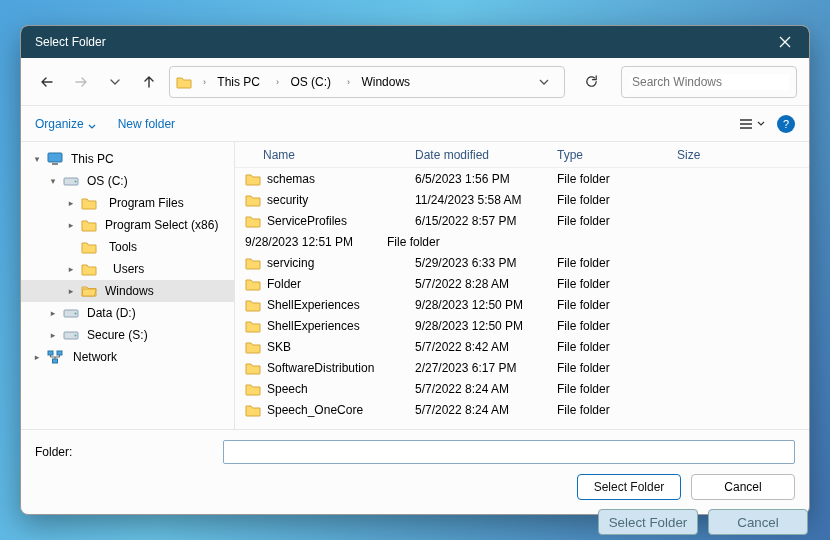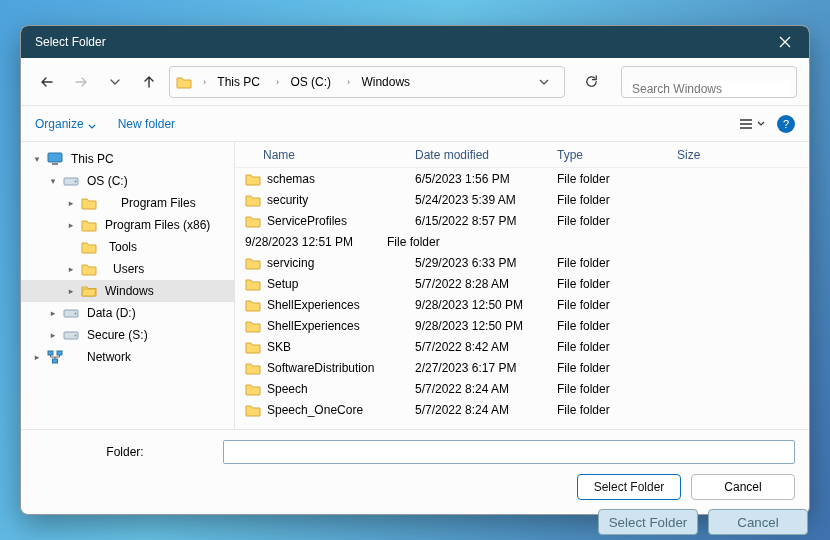--- a/index.html
+++ b/index.html
@@ -11,21 +11,21 @@
   .titlebar{height:32px;background:#1d4457;color:#fff;display:flex;align-items:center;justify-content:space-between;padding:0 10px 0 14px;}
   .titlebar .t{font-size:12px;}
   .titlebar .x{width:28px;height:28px;display:flex;align-items:center;justify-content:center;border-radius:4px;cursor:pointer;}
   .navrow{height:48px;display:flex;align-items:center;padding:0 12px;gap:6px;border-bottom:1px solid #e6e6e6;}
   .navbtn{width:28px;height:28px;display:flex;align-items:center;justify-content:center;color:#444;cursor:pointer;border-radius:4px;}
   .navbtn.dis{color:#bdbdbd;cursor:default;}
   .addr{flex:1;height:32px;border:1px solid #ccc;border-radius:4px;display:flex;align-items:center;padding:0 6px;gap:6px;}
   .addr .seg{display:flex;align-items:center;gap:4px;padding:2px 5px;cursor:pointer;border-radius:3px;}
   .addr .spacer{flex:1;}
   .refresh{width:32px;height:32px;display:flex;align-items:center;justify-content:center;color:#444;cursor:pointer;border-radius:4px;margin-left:4px;}
-  .search{width:176px;height:32px;border:1px solid #ccc;border-radius:4px;display:flex;align-items:flex-end;padding:0 8px;margin-left:8px;color:#777;}
+  .search{width:176px;height:32px;border:1px solid #ccc;border-radius:4px;display:flex;align-items:center;padding:0 8px;margin-left:8px;color:#777;}
   .search input{border:none;outline:none;flex:1;font-size:12px;color:#333;}
   .toolbar2{height:36px;display:flex;align-items:center;padding:0 14px;gap:22px;border-bottom:1px solid #e6e6e6;}
   .toolbar2 .org{color:#0a6ebd;cursor:pointer;display:flex;align-items:flex-end;gap:4px;}
   .toolbar2 .new{color:#0a6ebd;cursor:pointer;}
   .tool-right{margin-left:auto;display:flex;align-items:center;gap:12px;}
   .viewbtn{display:flex;align-items:center;color:#333;cursor:pointer;}
   .help{width:18px;height:18px;border-radius:50%;background:#0a6ebd;color:#fff;display:flex;align-items:center;justify-content:center;font-size:11px;cursor:pointer;}
   .body{flex:1;display:flex;min-height:0;}
   .tree{width:214px;border-right:1px solid #e6e6e6;padding:6px 0;overflow:auto;}
   .tnode{height:22px;display:flex;align-items:center;padding-left:8px;gap:4px;cursor:pointer;}
@@ -34,21 +34,21 @@
   .twist{width:12px;color:#666;font-size:9px;display:inline-flex;justify-content:center;}
   .files{flex:1;display:flex;flex-direction:column;min-width:0;}
   .fhdr{height:26px;display:flex;align-items:center;color:#335680;font-size:12px;border-bottom:1px solid #eee;}
   .fhdr .c{padding:0 10px;}
   .flist{flex:1;overflow:auto;}
   .frow{height:21px;display:flex;align-items:center;}
   .frow .c{padding:0 10px;white-space:nowrap;overflow:hidden;text-overflow:ellipsis;}
   .c-name{width:170px;display:flex;align-items:center;gap:6px;} .c-date{width:142px;} .c-type{width:120px;} .c-size{width:60px;}
   .footer{padding:10px 14px 14px 14px;display:flex;flex-direction:column;gap:10px;border-top:1px solid #e6e6e6;}
   .folrow{display:flex;align-items:center;gap:8px;}
-  .folrow label{width:180px;text-align:center;}
+  .folrow label{width:180px;text-align:left;}
   .folrow input{flex:1;height:24px;border:1px solid #8aa9c2;border-radius:2px;padding:0 6px;}
   .btnrow{display:flex;justify-content:flex-end;gap:10px;}
   .btnrow button{min-width:104px;height:26px;border-radius:4px;font-size:12px;cursor:pointer;}
   .btn-pri{background:#fff;border:1px solid #0a6ebd;color:#111;}
   .btn-sec{background:#fff;border:1px solid #bbb;}
   svg{display:block;}
   .icon-folder{width:16px;height:14px;}
   .icon-pc{width:16px;height:14px;}
   .icon-drive{width:16px;height:14px;}
   .icon-net{width:16px;height:14px;}
@@ -161,28 +161,28 @@
             <rect x="1" y="4" width="14" height="7" rx="1" fill="#d5dde5" stroke="#8ea4b8"></rect>
             <circle cx="12.5" cy="7.5" r="1" fill="#5a9"></circle>
           </svg>
           <span style="margin-left:4px">OS (C:)</span>
         </div>
         <div class="tnode ind2">
           <span class="twist">▸</span>
           <svg class="icon-folder" viewBox="0 0 16 14">
             <path d="M1 3h5l1.5 2H15v7.5a.5.5 0 0 1-.5.5h-13a.5.5 0 0 1-.5-.5z" fill="#ffd86b" stroke="#d6a83b"></path>
           </svg>
-          <span style="margin-left:20px">Program Files</span>
+          <span style="margin-left:8px">Program Files</span>
         </div>
         <div class="tnode ind2">
           <span class="twist">▸</span>
           <svg class="icon-folder" viewBox="0 0 16 14">
             <path d="M1 3h5l1.5 2H15v7.5a.5.5 0 0 1-.5.5h-13a.5.5 0 0 1-.5-.5z" fill="#ffd86b" stroke="#d6a83b"></path>
           </svg>
-          <span style="margin-left:4px">Program Files (x86)</span>
+          <span style="margin-left:4px">Program Select (x86)</span>
         </div>
         <div class="tnode ind2">
           <span class="twist"></span>
           <svg class="icon-folder" viewBox="0 0 16 14">
             <path d="M1 3h5l1.5 2H15v7.5a.5.5 0 0 1-.5.5h-13a.5.5 0 0 1-.5-.5z" fill="#ffd86b" stroke="#d6a83b"></path>
           </svg>
           <span style="margin-left:8px">Tools</span>
         </div>
         <div class="tnode ind2">
           <span class="twist">▸</span>
@@ -216,21 +216,21 @@
           <span style="margin-left:4px">Secure (S:)</span>
         </div>
         <div class="tnode ind0">
           <span class="twist">▸</span>
           <svg class="icon-net" viewBox="0 0 16 14">
             <rect x="1" y="1" width="5" height="4" fill="#4aa3df" stroke="#2874a6"></rect>
             <rect x="10" y="1" width="5" height="4" fill="#4aa3df" stroke="#2874a6"></rect>
             <rect x="5.5" y="9" width="5" height="4" fill="#4aa3df" stroke="#2874a6"></rect>
             <path d="M3.5 5v2h9V5M8 7v2" stroke="#666" fill="none"></path>
           </svg>
-          <span style="margin-left:20px">Network</span>
+          <span style="margin-left:6px">Network</span>
         </div>
       </div>
     <div class="files">
       <div class="fhdr">
         <div class="c c-name" style="padding-left:28px">Name</div>
         <div class="c c-date">Date modified</div>
         <div class="c c-type">Type</div>
         <div class="c c-size">Size</div>
       </div>
       <div class="flist" id="flist">
@@ -245,21 +245,21 @@
             <div class="c c-type">File folder</div>
             <div class="c c-size"></div>
           </div>
           <div class="frow">
             <div class="c c-name">
               <svg class="icon-folder" viewBox="0 0 16 14">
                 <path d="M1 3h5l1.5 2H15v7.5a.5.5 0 0 1-.5.5h-13a.5.5 0 0 1-.5-.5z" fill="#ffd86b" stroke="#d6a83b"></path>
               </svg>
               <span>security</span>
             </div>
-            <div class="c c-date">5/24/2023 5:39 AM</div>
+            <div class="c c-date">11/24/2023 5:58 AM</div>
             <div class="c c-type">File folder</div>
             <div class="c c-size"></div>
           </div>
           <div class="frow">
             <div class="c c-name">
               <svg class="icon-folder" viewBox="0 0 16 14">
                 <path d="M1 3h5l1.5 2H15v7.5a.5.5 0 0 1-.5.5h-13a.5.5 0 0 1-.5-.5z" fill="#ffd86b" stroke="#d6a83b"></path>
               </svg>
               <span>ServiceProfiles</span>
             </div>
@@ -281,21 +281,21 @@
             </div>
             <div class="c c-date">5/29/2023 6:33 PM</div>
             <div class="c c-type">File folder</div>
             <div class="c c-size"></div>
           </div>
           <div class="frow">
             <div class="c c-name">
               <svg class="icon-folder" viewBox="0 0 16 14">
                 <path d="M1 3h5l1.5 2H15v7.5a.5.5 0 0 1-.5.5h-13a.5.5 0 0 1-.5-.5z" fill="#ffd86b" stroke="#d6a83b"></path>
               </svg>
-              <span>Setup</span>
+              <span>Folder</span>
             </div>
             <div class="c c-date">5/7/2022 8:28 AM</div>
             <div class="c c-type">File folder</div>
             <div class="c c-size"></div>
           </div>
           <div class="frow">
             <div class="c c-name">
               <svg class="icon-folder" viewBox="0 0 16 14">
                 <path d="M1 3h5l1.5 2H15v7.5a.5.5 0 0 1-.5.5h-13a.5.5 0 0 1-.5-.5z" fill="#ffd86b" stroke="#d6a83b"></path>
               </svg>

